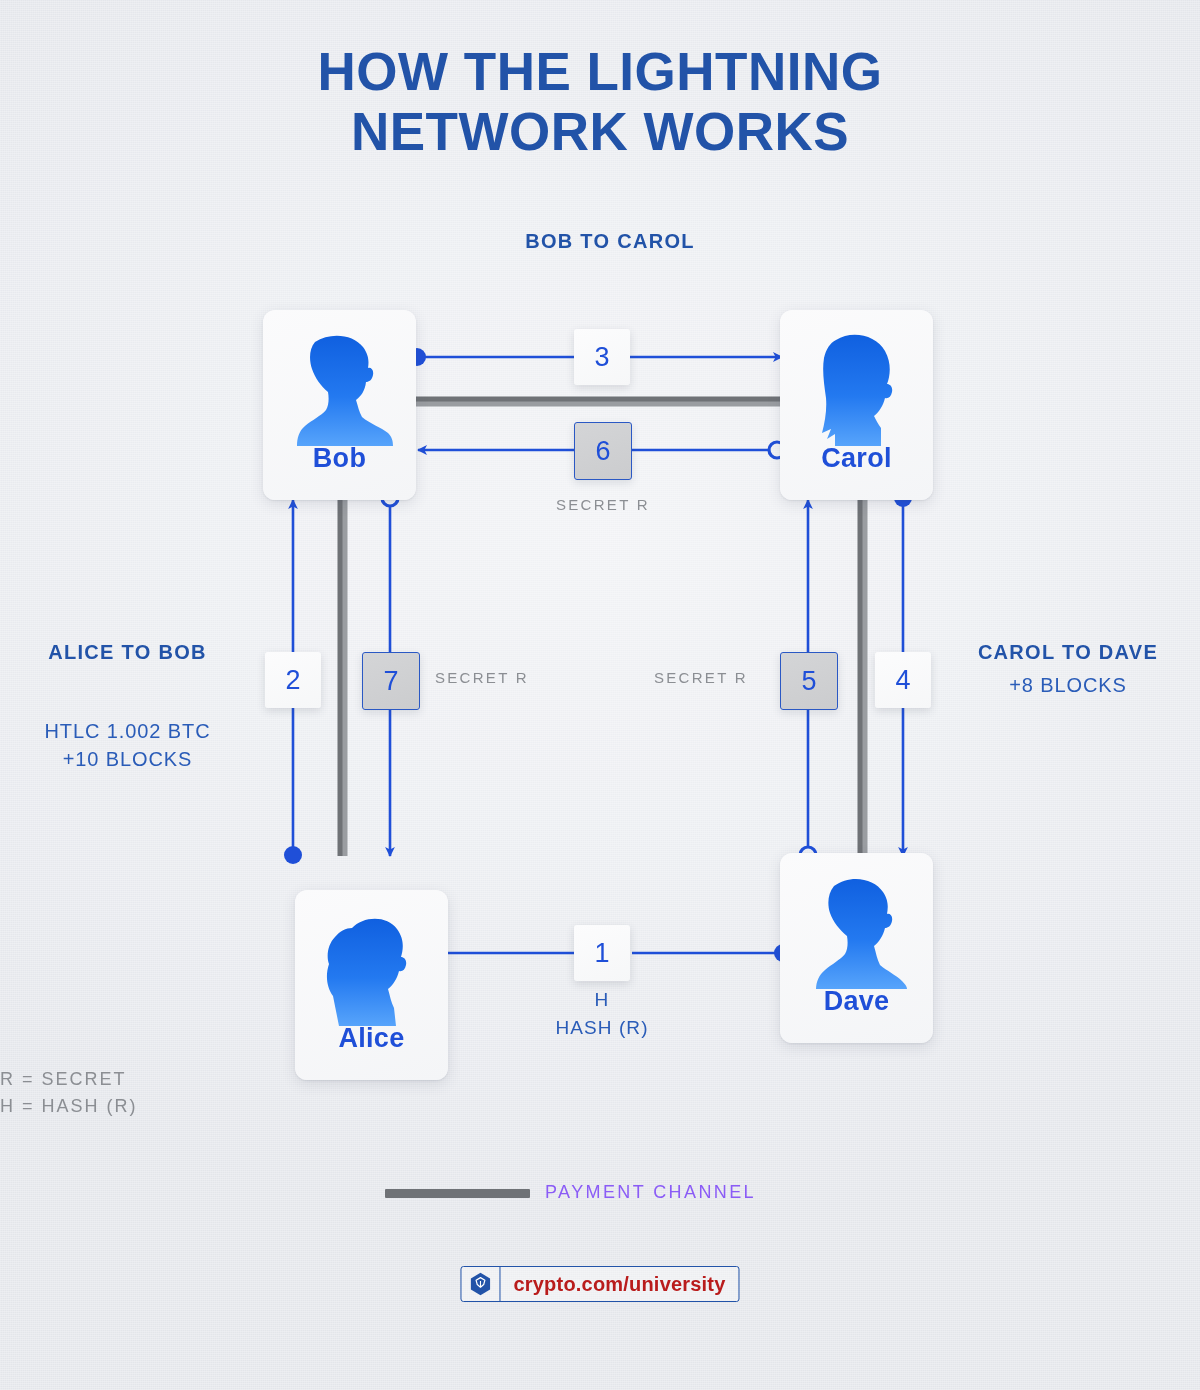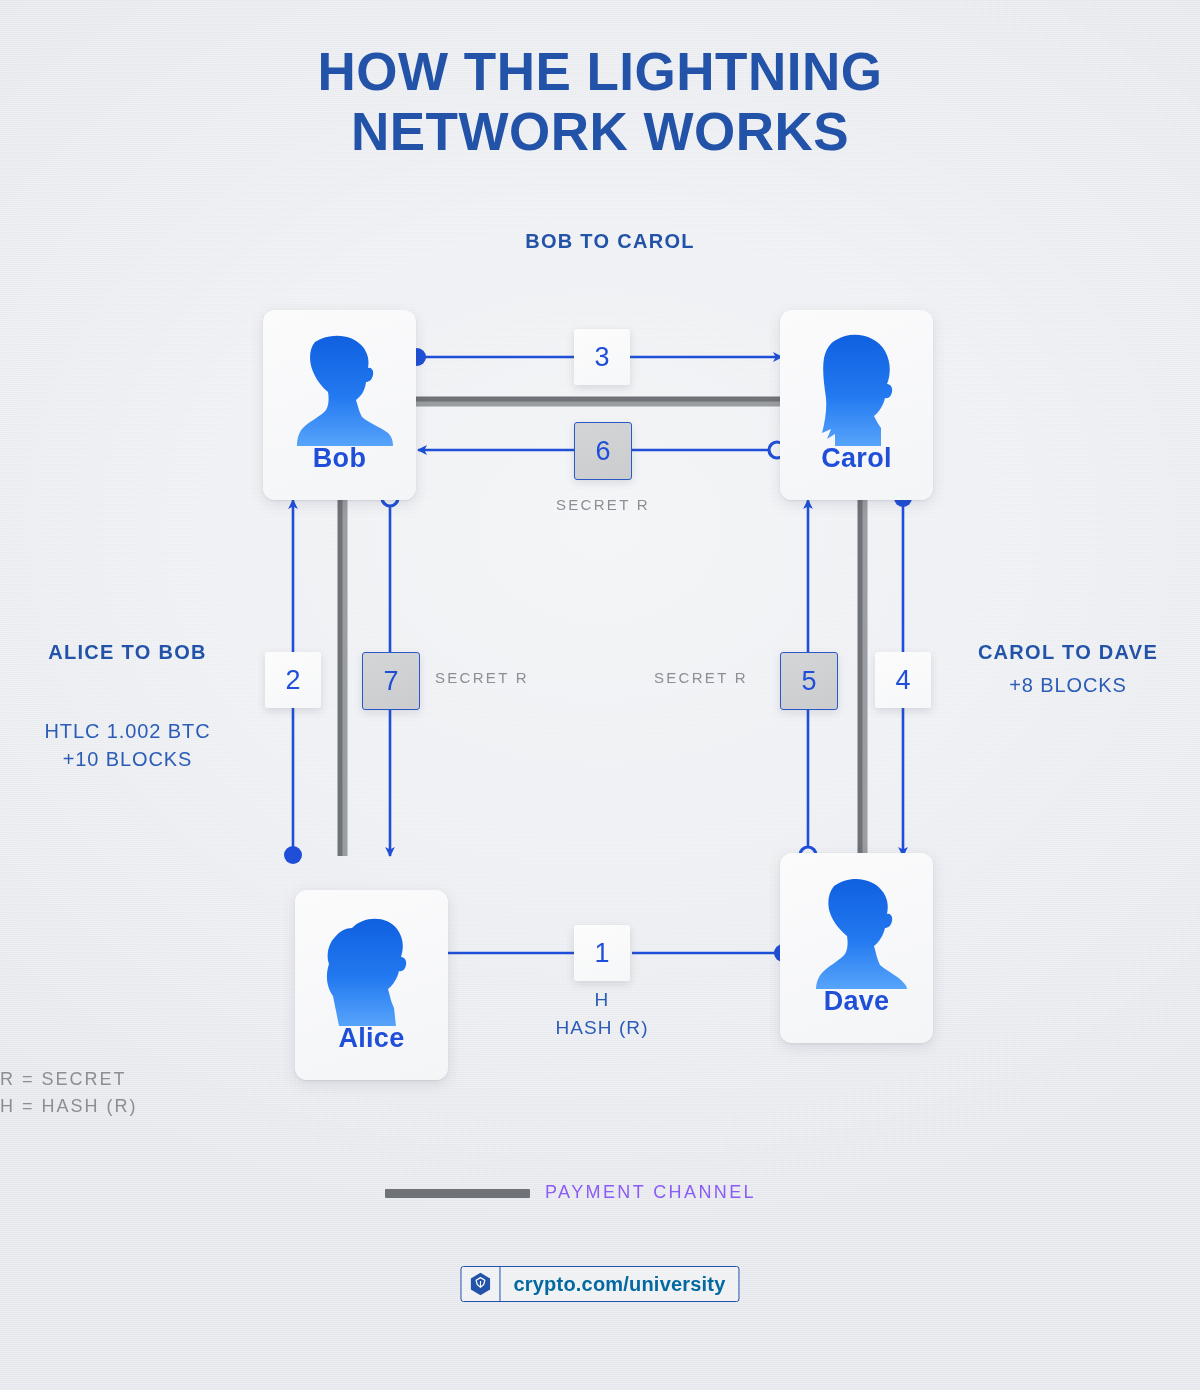--- a/index.html
+++ b/index.html
@@ -105,21 +105,21 @@
     height:34px;display:flex;align-items:center;
     border:1.5px solid #2253a8;border-radius:3px;
     background:rgba(255,255,255,.35);
     padding:0 0 0 0;
   }
   #badge-logo{
     width:38px;height:100%;display:flex;align-items:center;justify-content:center;
     border-right:1.5px solid #2253a8;
   }
   #badge-text{
-    padding:0 13px;color:#0369a1;font-size:20px;font-weight:600;letter-spacing:.2px;
+    padding:0 13px;color:#b91c1c;font-size:20px;font-weight:600;letter-spacing:.2px;
   }
 </style>
 </head>
 <body>
 
 <div id="noise"></div>
 
 <div class="title">
   <span>HOW THE LIGHTNING</span>
   <span>NETWORK WORKS</span>

